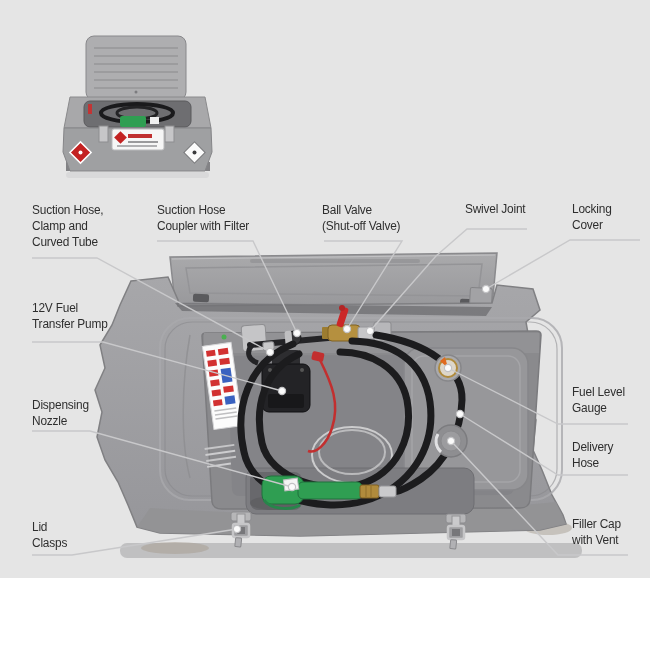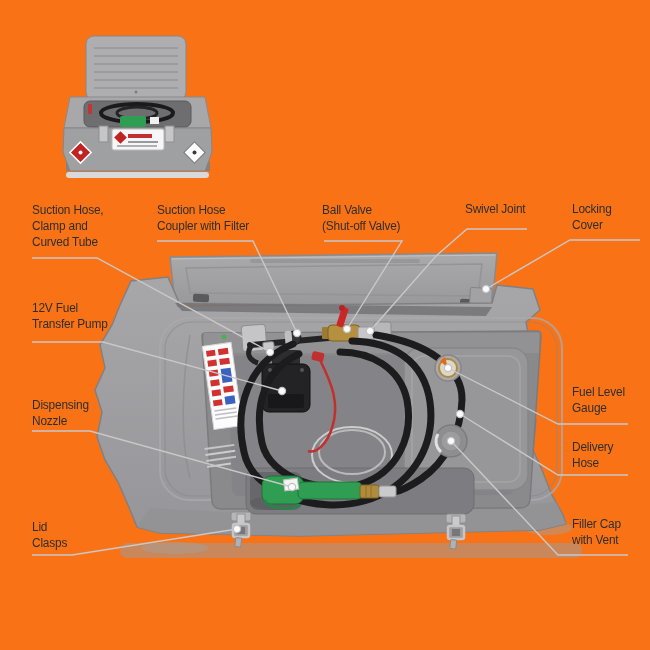--- a/index.html
+++ b/index.html
@@ -1,16 +1,16 @@
 <!DOCTYPE html>
 <html><head>
 <meta charset="utf-8">
 <style>
   html,body{margin:0;padding:0;background:#ffffff;}
-  .stage{position:relative;width:650px;height:650px;background:#f97316;overflow:hidden;
+  .stage{position:relative;width:650px;height:578px;background:#e5e5e5;overflow:hidden;
          font-family:"Liberation Sans",sans-serif;}
   .stage svg{position:absolute;left:0;top:0;}
   .callout{position:absolute;font-size:12.5px;line-height:16px;color:#2e2e2e;
            white-space:pre-line;letter-spacing:-0.2px;transform:scaleX(.95);
            transform-origin:left top;}
   .leader{fill:none;stroke:#c8c8ca;stroke-width:1.4;}
   .dot{fill:#fbfbfb;stroke:#c2c2c4;stroke-width:1.2;}
 </style>
 </head>
 <body>

